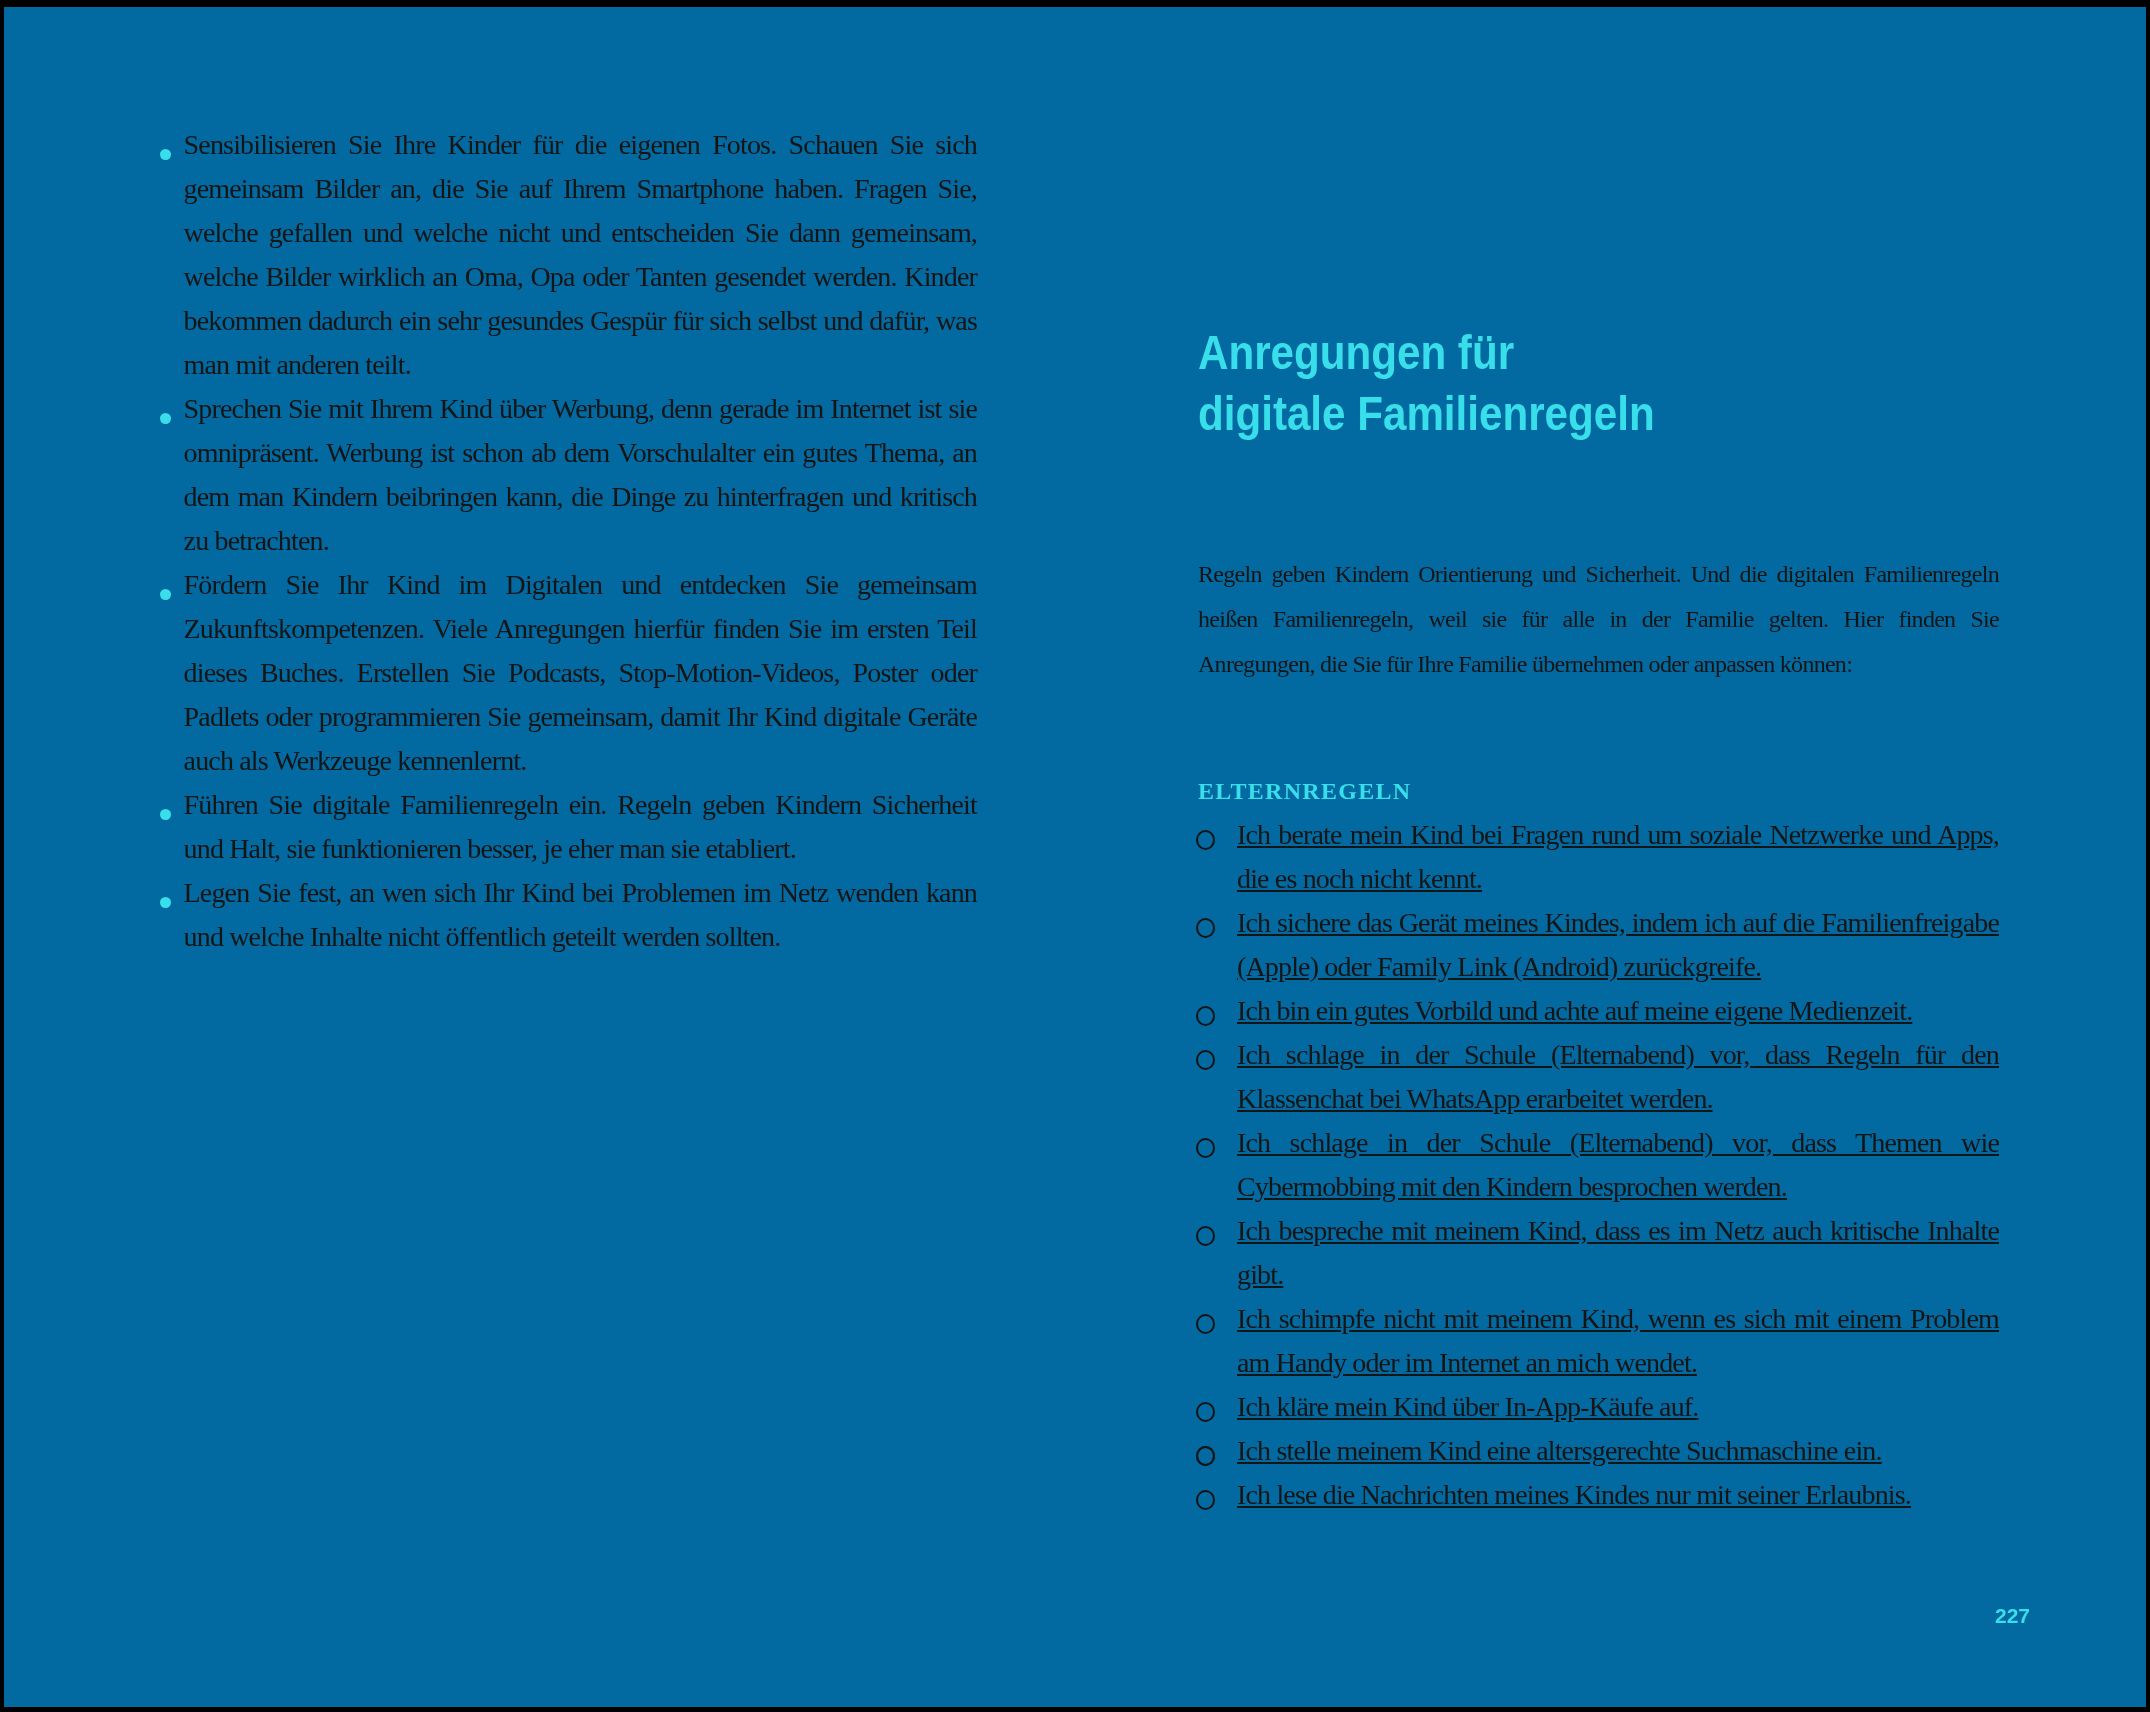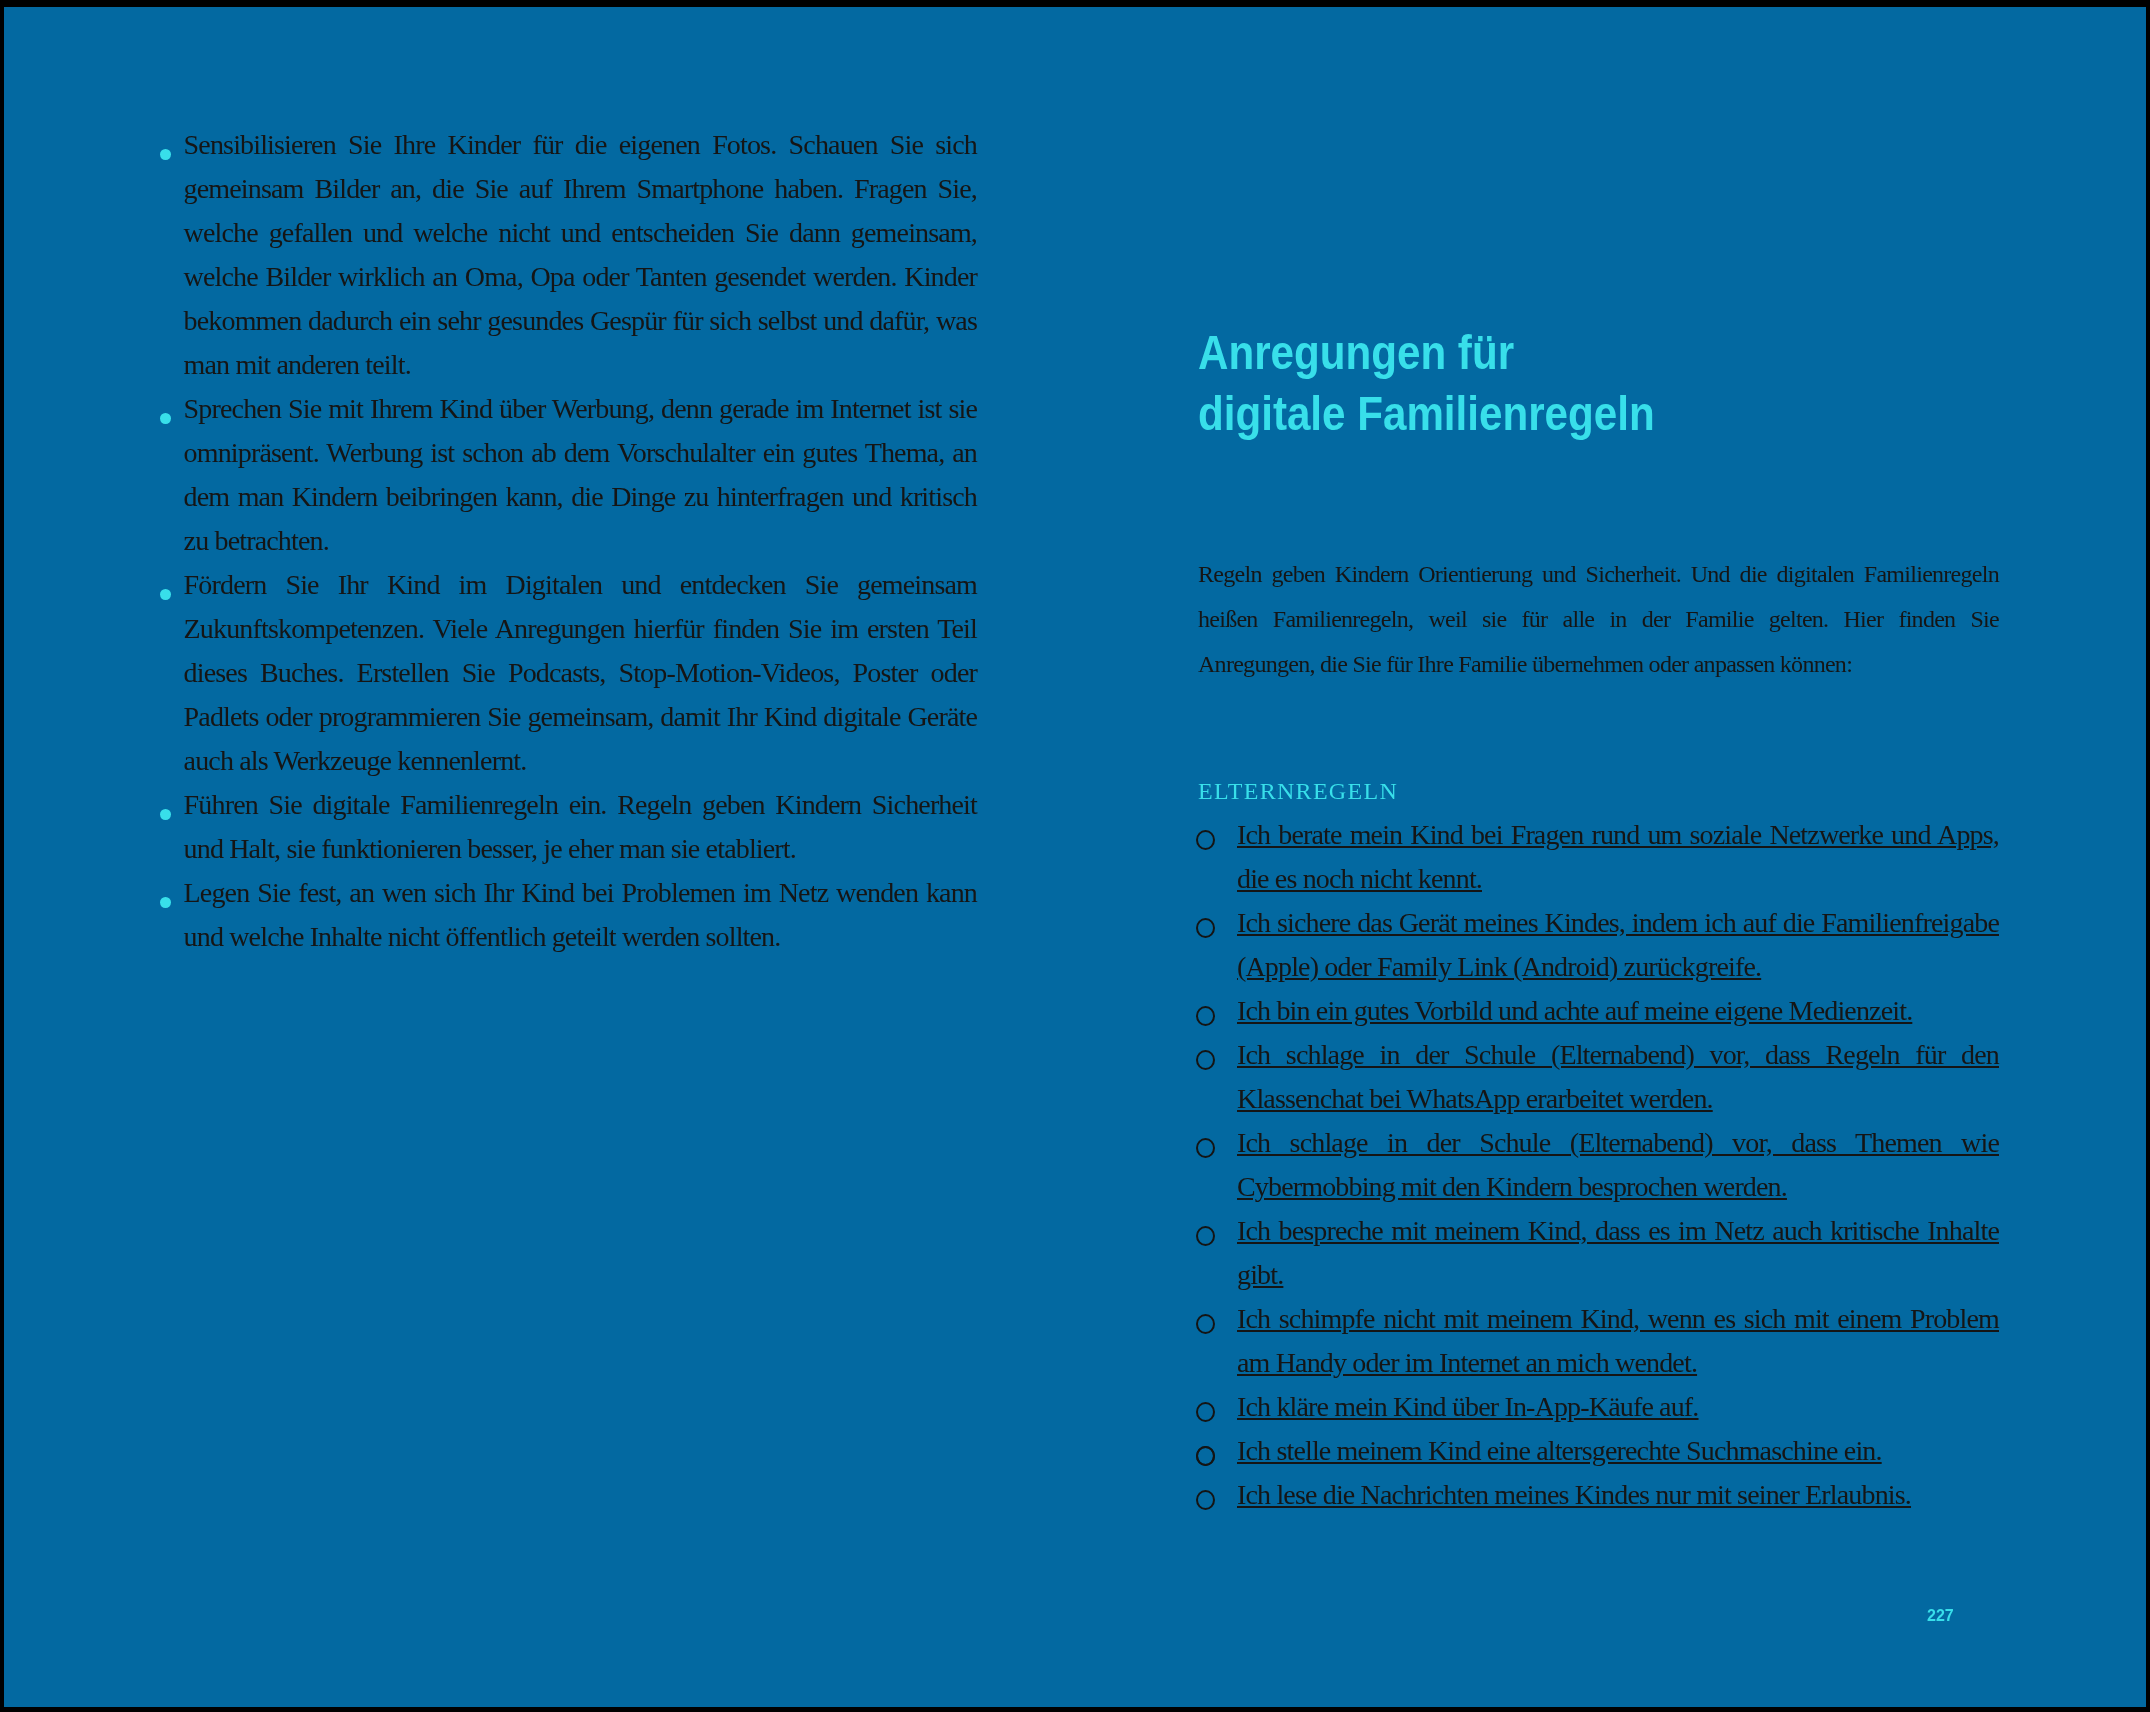--- a/index.html
+++ b/index.html
@@ -25,32 +25,32 @@
   .right-col{position:absolute;left:1198px;top:0;width:801px;}
   h1.heading{position:absolute;left:0;top:322px;margin:0;
       font-family:"Liberation Sans", sans-serif;font-weight:700;
       font-size:49px;line-height:61px;color:var(--accent);
       transform:scaleX(0.86);transform-origin:left top;white-space:nowrap;}
   .intro{position:absolute;left:0;top:552px;width:801px;margin:0;
       font-size:24px;line-height:45px;letter-spacing:-0.03em;
       text-align:justify;hyphens:auto;-webkit-hyphens:auto;}
   .section-label{position:absolute;left:0;top:776px;margin:0;
       font-size:24px;line-height:31px;letter-spacing:1.3px;
-      color:var(--accent);font-weight:400;}
+      color:var(--accent);font-weight:700;}
   ol.rule-list{position:absolute;left:0;top:813px;width:801px;
       list-style:none;margin:0;padding:0;
       font-size:28px;line-height:44px;letter-spacing:-0.03em;
       text-align:justify;hyphens:auto;text-decoration:underline;-webkit-hyphens:auto;}
   ol.rule-list li{position:relative;padding-left:39px;}
   .ring{position:absolute;left:-2px;top:17px;width:19px;height:20px;
       border:2.7px solid #141414;border-radius:50%;box-sizing:border-box;}
 
-  .page-number{position:absolute;left:1927px;top:1604px;
+  .page-number{position:absolute;left:1995px;top:1604px;
       font-family:"Liberation Sans", sans-serif;font-weight:700;
-      font-size:16px;line-height:23px;color:var(--accent);}
+      font-size:21px;line-height:23px;color:var(--accent);}
 
   :root{--accent:#38DFEA;}
 </style>
 </head>
 <body>
 
 <div class="screen">
 
   <div class="bar bar-top"></div>
   <div class="bar bar-bottom"></div>

